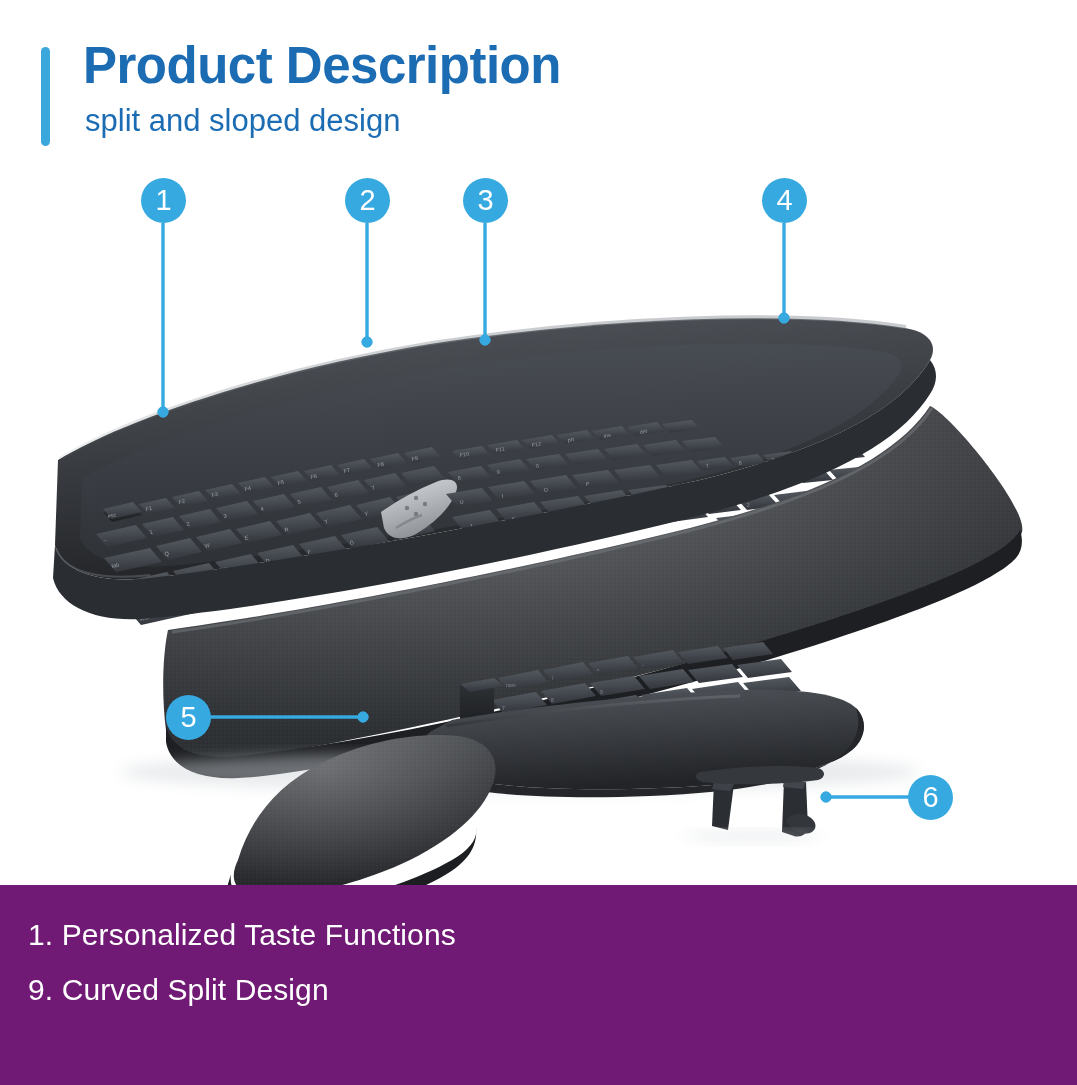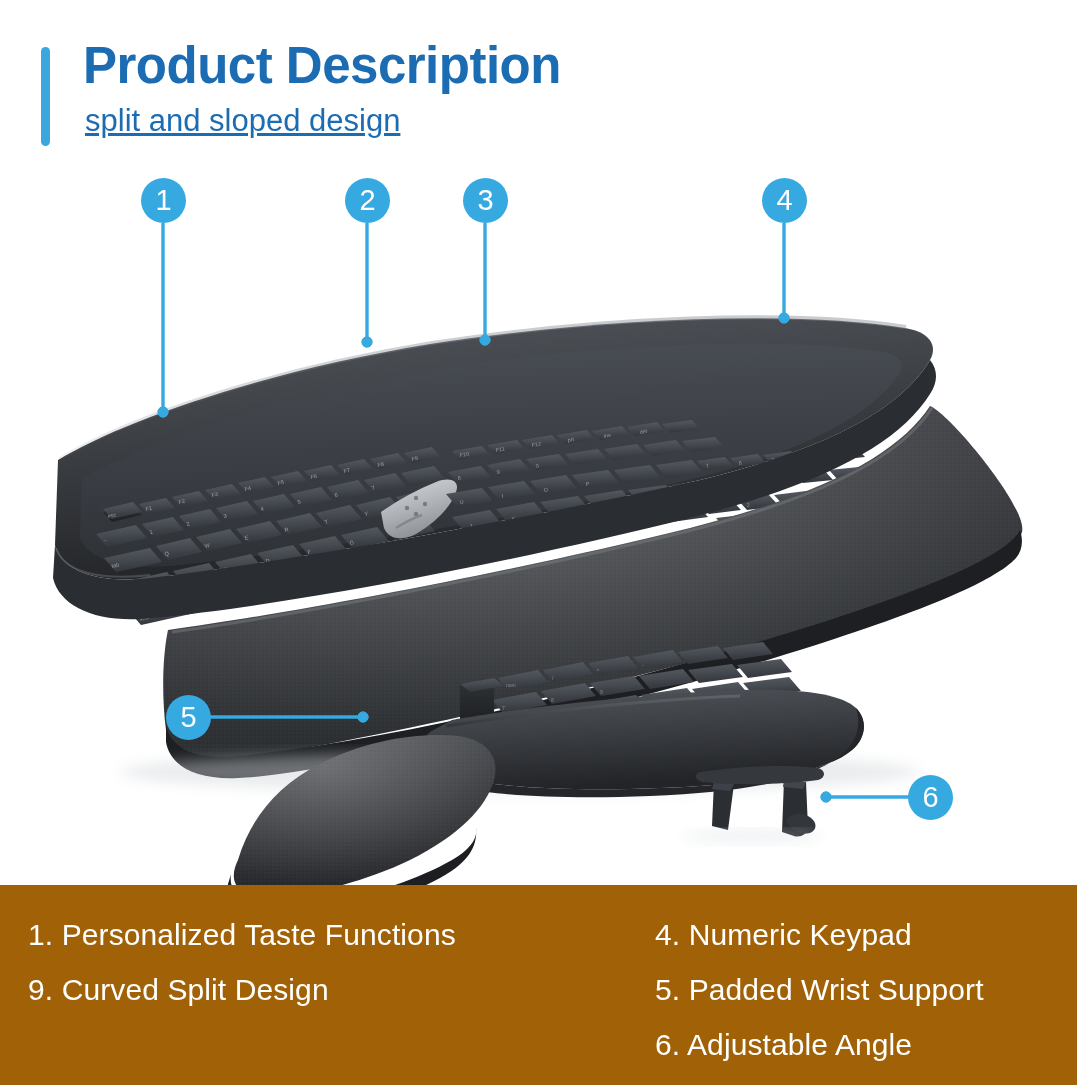--- a/index.html
+++ b/index.html
@@ -20,41 +20,41 @@
     background:#3aa8dd; border-radius:5px;
   }
   .title {
     position:absolute; left:83px; top:38px;
     font-size:51px; font-weight:bold; letter-spacing:-0.5px;
     color:#1b6cb3; line-height:1.1; white-space:nowrap;
   }
   .subtitle {
     position:absolute; left:85px; top:103px;
     font-size:31px; font-weight:400; color:#1b6cb3;
-    letter-spacing:0px; white-space:nowrap;text-decoration:underline;
+    letter-spacing:0px; white-space:nowrap;
   }
 
   
   .stage { position:absolute; left:0; top:160px; width:1077px; height:725px; }
   .stage svg { position:absolute; left:0; top:0; }
 
   
   .badge {
     position:absolute; width:45px; height:45px; border-radius:50%;
     background:#36a9e0; color:#fff;
     font-size:29px; font-weight:400;
     display:flex; align-items:center; justify-content:center;
     line-height:1; user-select:none;
   }
 
   
   .features {
     position:absolute; left:0; top:885px;
     width:1077px; height:200px;
-    background:#a16207;
+    background:#701a75;
   }
   .feat-col { position:absolute; top:0; }
   .feat-col.left  { left:28px;  width:600px; }
   .feat-col.right { left:655px; width:420px; }
   .feat {
     color:#ffffff; font-size:30px; font-weight:400;
     letter-spacing:0.1px; white-space:nowrap;
     height:55px; display:flex; align-items:center;
   }
   .feat.r1 { margin-top:22px; }
@@ -520,20 +520,15 @@
     <div class="badge" style="left:908px; top:615px;">
       <span>6</span>
     </div>
   </div>
 
   <div class="features">
     <div class="feat-col left">
       <div class="feat r1">1. Personalized Taste Functions</div>
       <div class="feat">9. Curved Split Design</div>
     </div>
-    <div class="feat-col right">
-      <div class="feat r1">4. Numeric Keypad</div>
-      <div class="feat">5. Padded Wrist Support</div>
-      <div class="feat">6. Adjustable Angle</div>
-    </div>
   </div>
 
 </div>
 
 </body></html>

